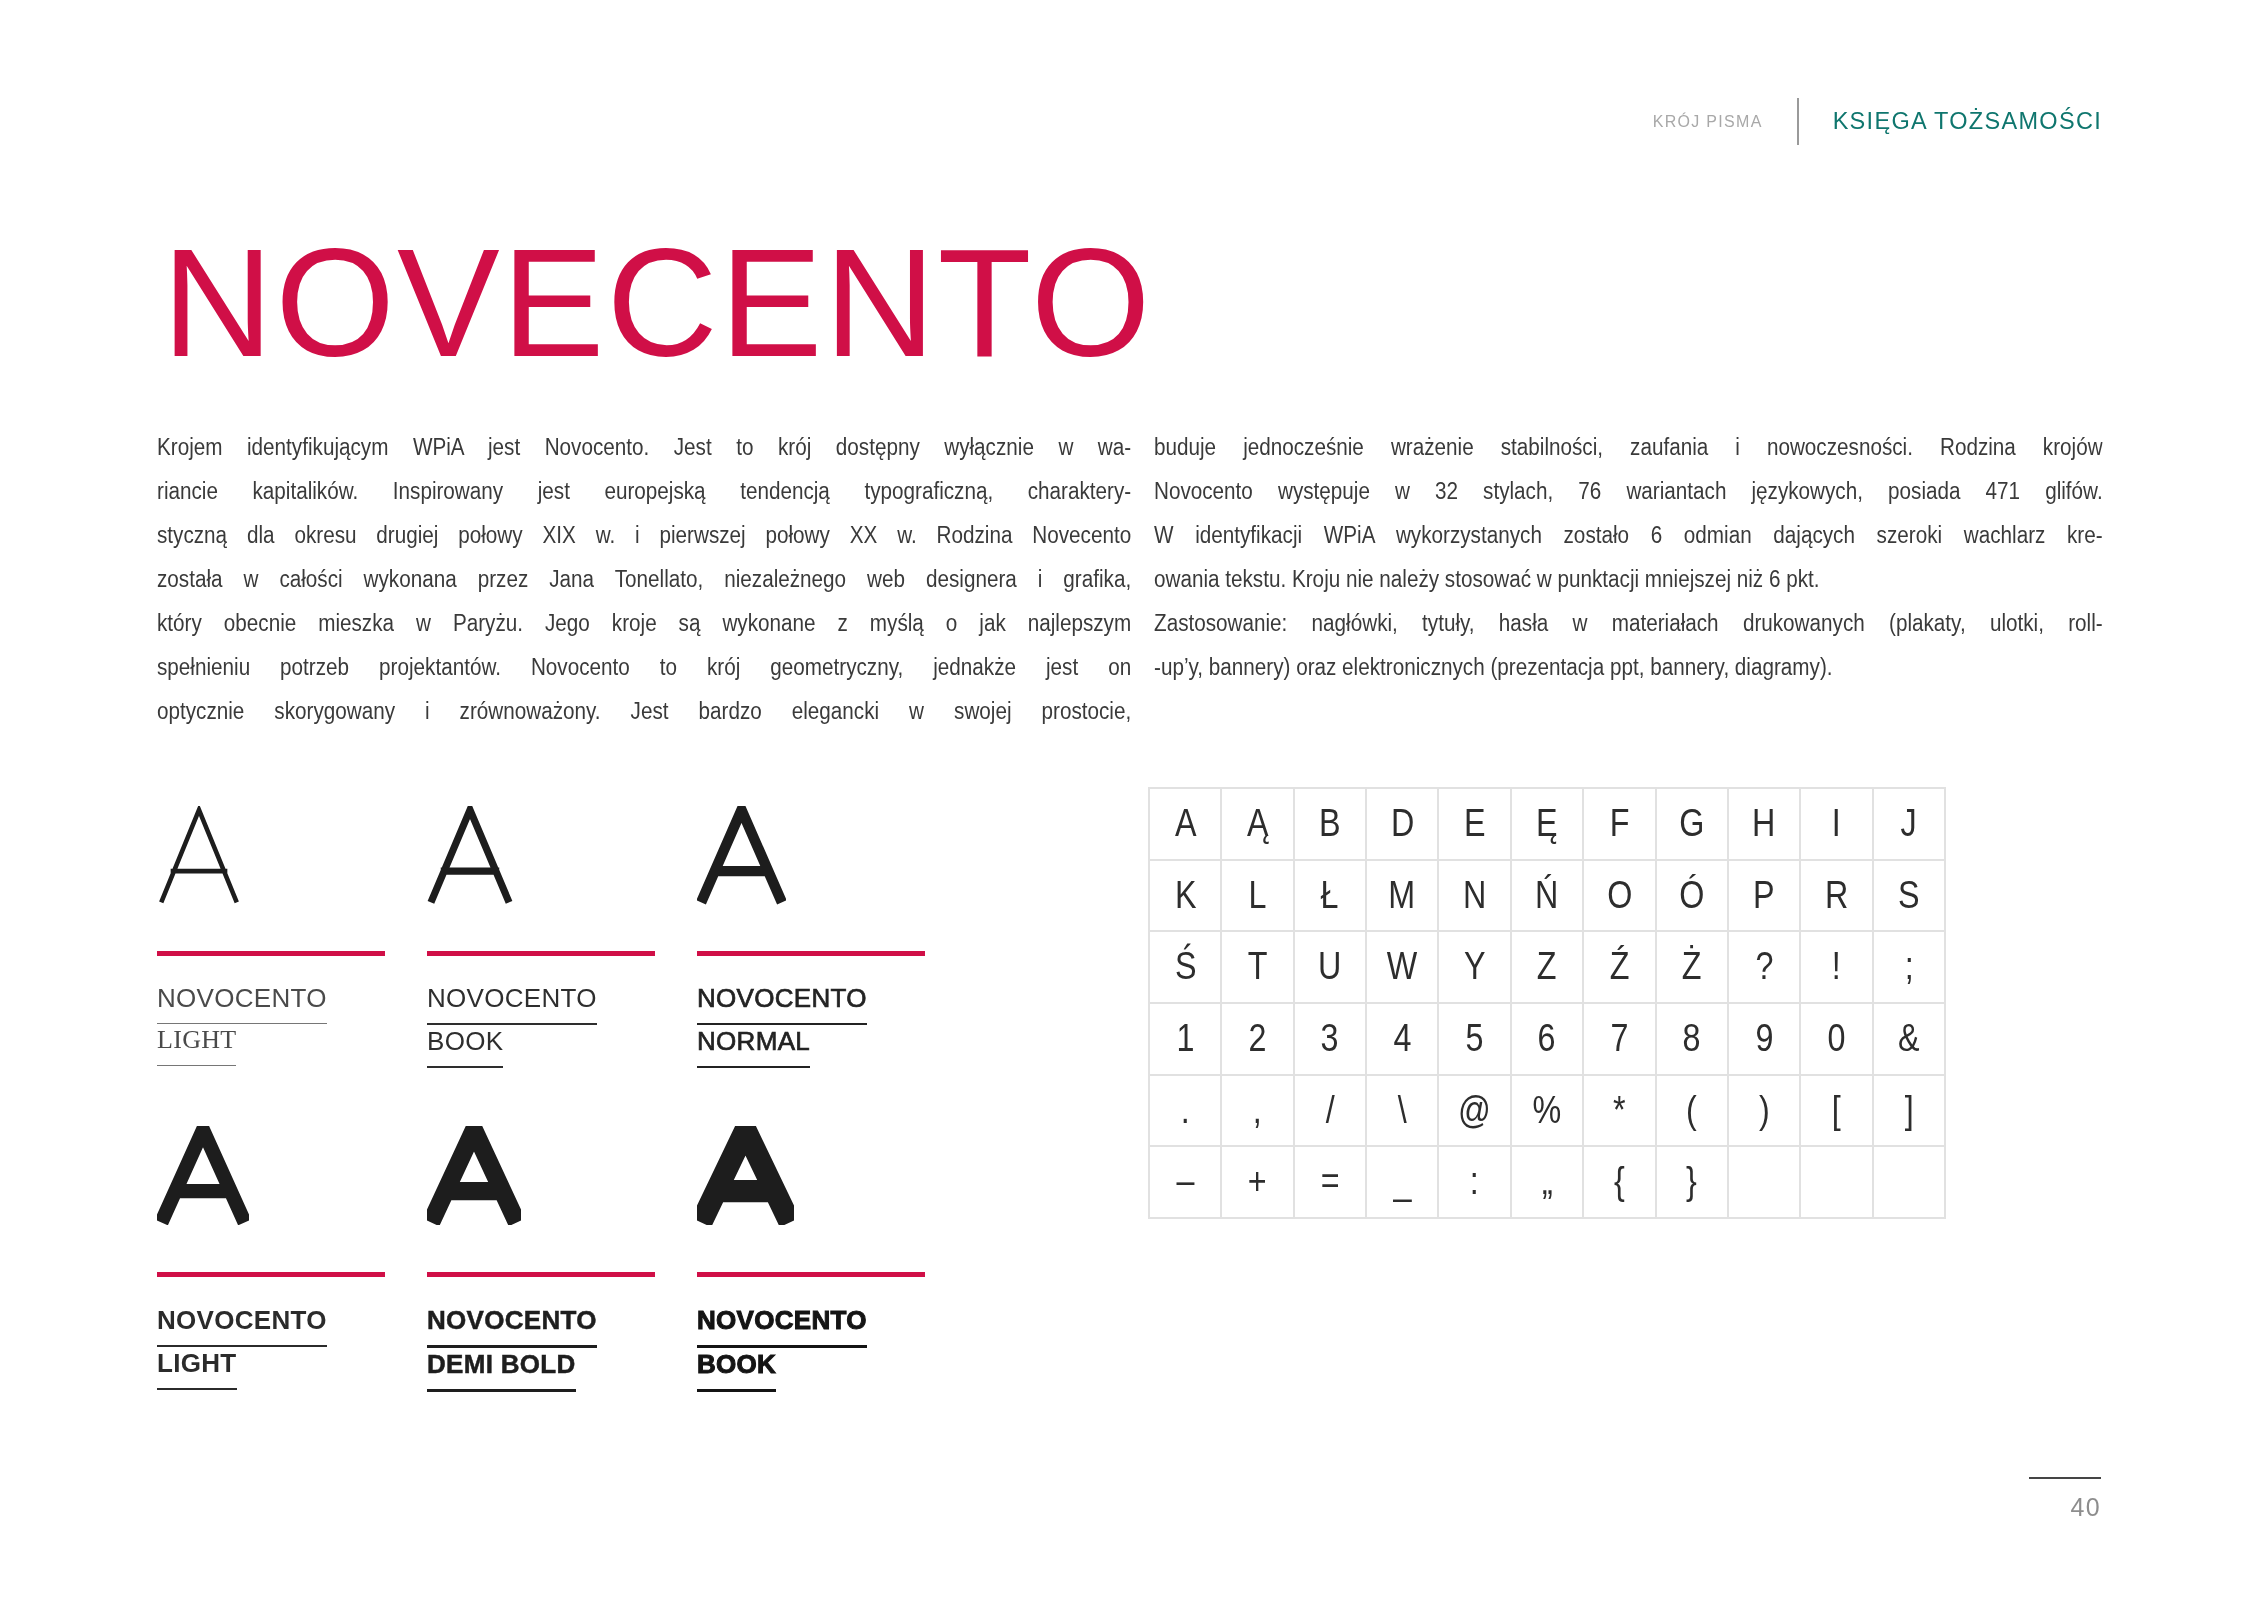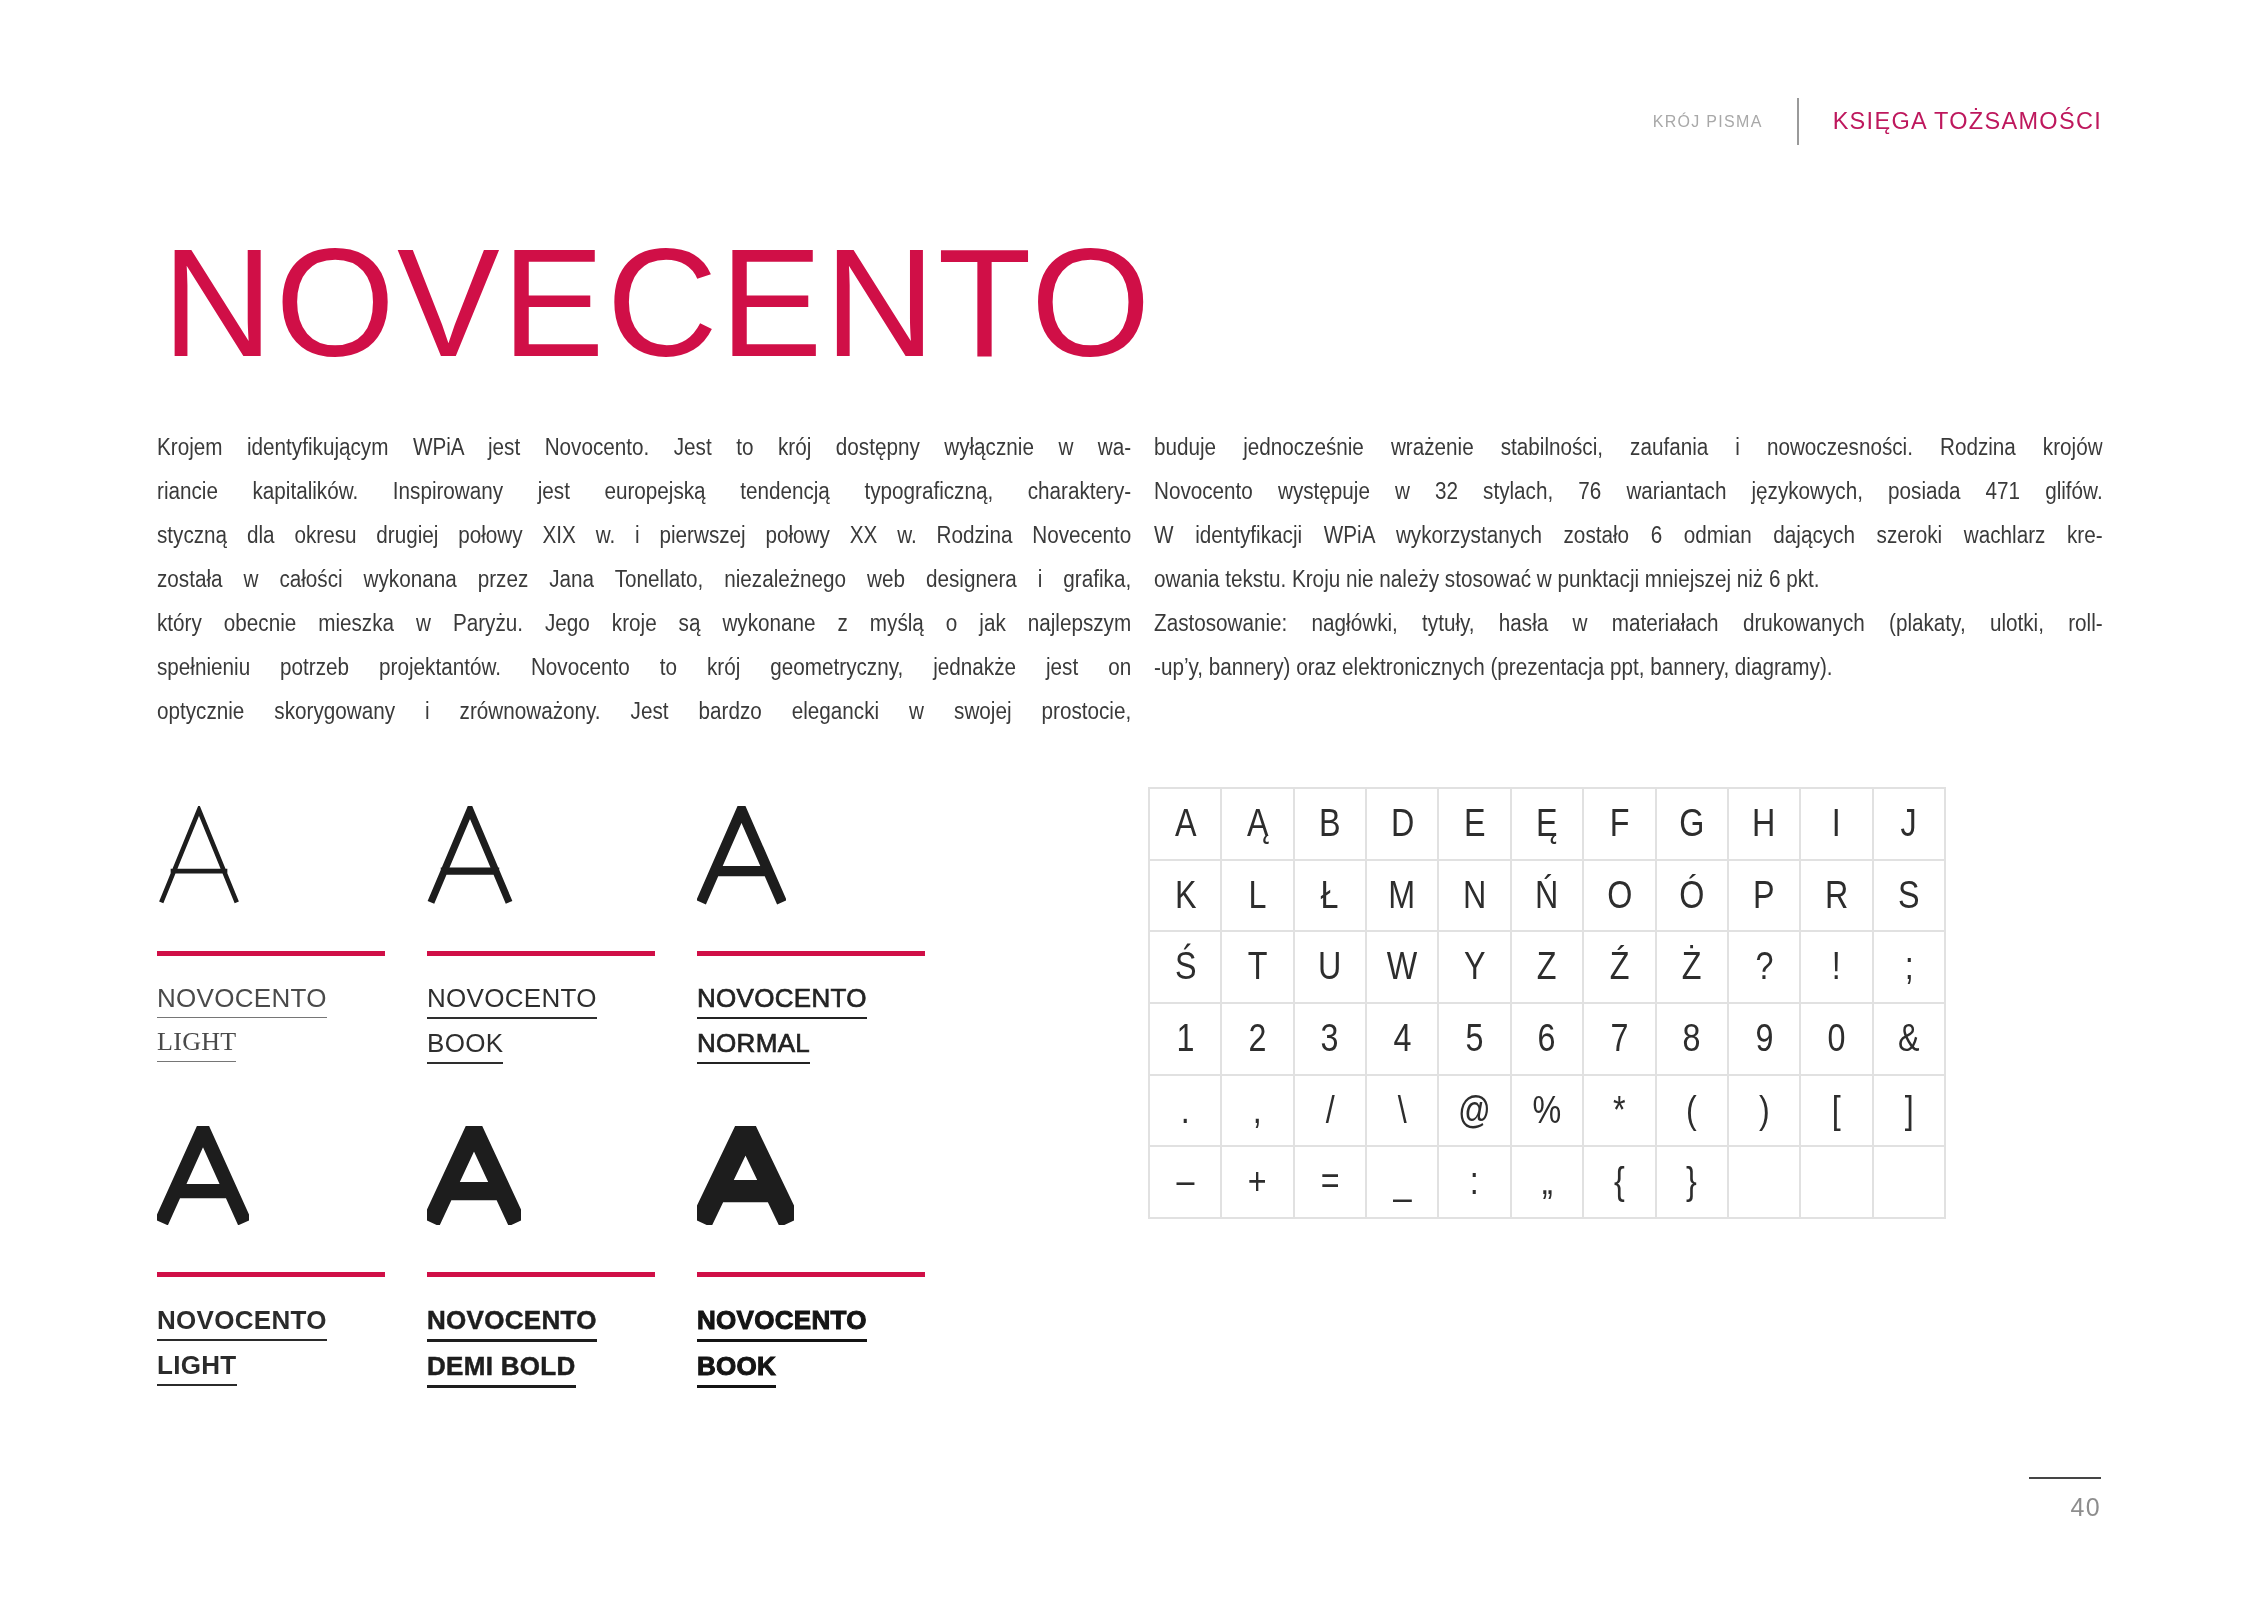--- a/index.html
+++ b/index.html
@@ -15,21 +15,21 @@
     position:absolute;top:98px;right:159px;height:47px;
     display:flex;align-items:center;
   }
   .header .section-label{
     font-size:16px;letter-spacing:1.3px;color:#a8a8a8;white-space:nowrap;
   }
   .header .divider{
     width:2px;height:47px;background:#9a9a9a;margin:0 34px;
   }
   .header .doc-label{
-    font-size:23.5px;letter-spacing:1.3px;color:#be185d;white-space:nowrap;text-align:right;
+    font-size:23.5px;letter-spacing:1.3px;color:#0f766e;white-space:nowrap;text-align:right;
   }
   
   .typeface-title{
     position:absolute;left:162px;top:226px;
     font-size:154px;line-height:1;letter-spacing:2px;
     color:#d00f47;white-space:nowrap;
   }
   
   .intro-col{
     position:absolute;top:425px;
@@ -43,21 +43,21 @@
     height:44px;overflow:hidden;
   }
   .text-line.para-end{text-align-last:left;}
   
   .specimen-letter{position:absolute;}
   .accent-rule{position:absolute;height:5.2px;width:228px;background:#d00f47;}
   .specimen-label{
     position:absolute;font-size:26px;line-height:30px;letter-spacing:0.3px;
   }
   .specimen-label .lbl-line{
-    display:table;white-space:nowrap;margin-bottom:9px;padding-bottom:4px;
+    display:table;white-space:nowrap;margin-bottom:1px;padding-bottom:10px;
   }
   
   .glyph-table{
     position:absolute;left:1148px;top:787px;width:798px;height:432px;
     display:grid;grid-template-columns:repeat(11,1fr);grid-template-rows:repeat(6,1fr);
     border:0.7px solid #e1e1e1;box-sizing:border-box;
   }
   .glyph-cell{
     border:0.7px solid #e1e1e1;
     font-size:38px;line-height:69px;text-align:center;color:#2d2d2d;

